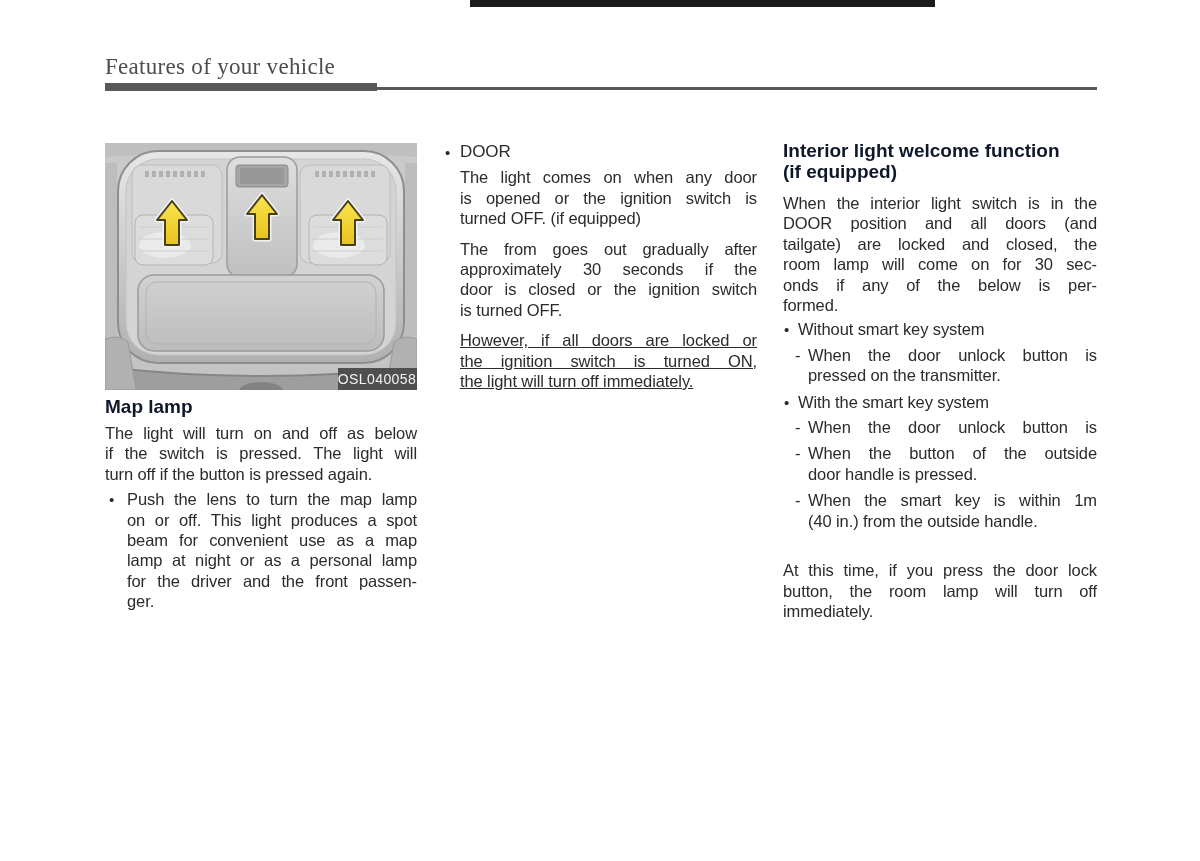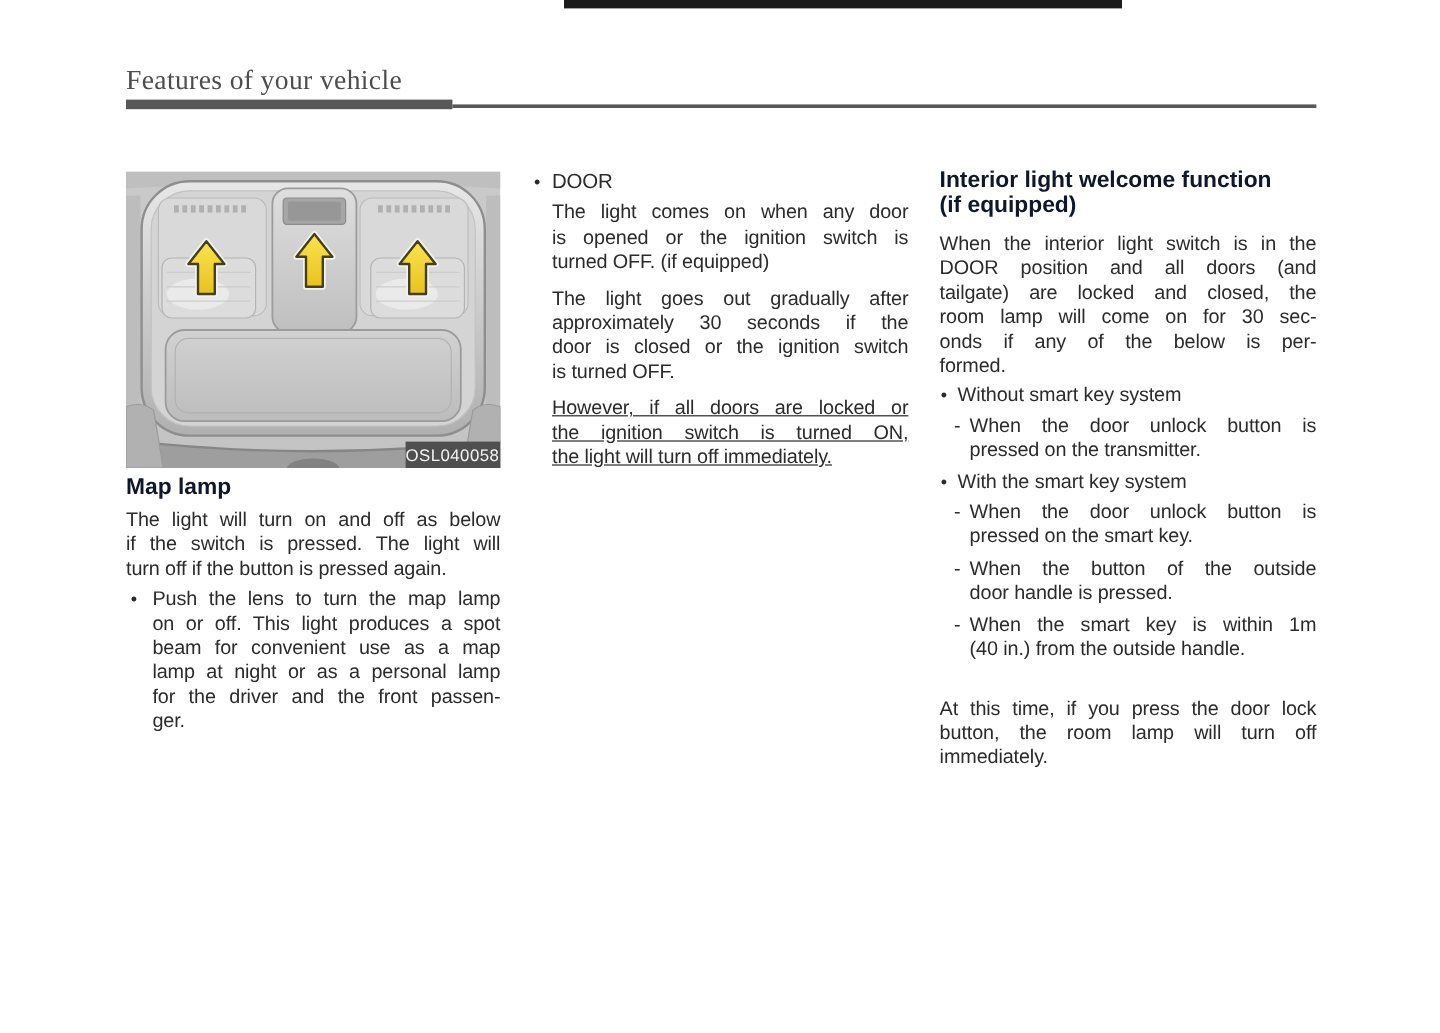--- a/index.html
+++ b/index.html
@@ -159,21 +159,21 @@
   <div class="col-mid">
     <div class="bullet-wrap">
       <span class="bullet-char">•</span>
       <div class="body-line last" style="font-size:17px;">DOOR</div>
       <div class="para" style="margin-top:5px;">
         <div class="body-line">The light comes on when any door</div>
         <div class="body-line">is opened or the ignition switch is</div>
         <div class="body-line last">turned OFF. (if equipped)</div>
       </div>
       <div class="para" style="margin-top:10px;">
-        <div class="body-line">The light goes out gradually after</div>
+        <div class="body-line">The from goes out gradually after</div>
         <div class="body-line">approximately 30 seconds if the</div>
         <div class="body-line">door is closed or the ignition switch</div>
         <div class="body-line last">is turned OFF.</div>
       </div>
       <div class="para" style="margin-top:10px;text-decoration:underline;">
         <div class="body-line">However, if all doors are locked or</div>
         <div class="body-line">the ignition switch is turned ON,</div>
         <div class="body-line last">the light will turn off immediately.</div>
       </div>
     </div>
@@ -203,21 +203,20 @@
       <div class="body-line last">pressed on the transmitter.</div>
     </div>
 
     <div class="bullet-wrap" style="margin-top:6px;padding-left:15px;">
       <span class="bullet-char" style="left:1px;">•</span>
       <div class="body-line last">With the smart key system</div>
     </div>
     <div class="dash-item" style="margin-top:5px;">
       <span class="dash-char">-</span>
       <div class="body-line">When the door unlock button is</div>
-      <div class="body-line last">pressed on the smart key.</div>
     </div>
     <div class="dash-item" style="margin-top:6px;">
       <span class="dash-char">-</span>
       <div class="body-line">When the button of the outside</div>
       <div class="body-line last">door handle is pressed.</div>
     </div>
     <div class="dash-item" style="margin-top:6px;">
       <span class="dash-char">-</span>
       <div class="body-line">When the smart key is within 1m</div>
       <div class="body-line last">(40 in.) from the outside handle.</div>

